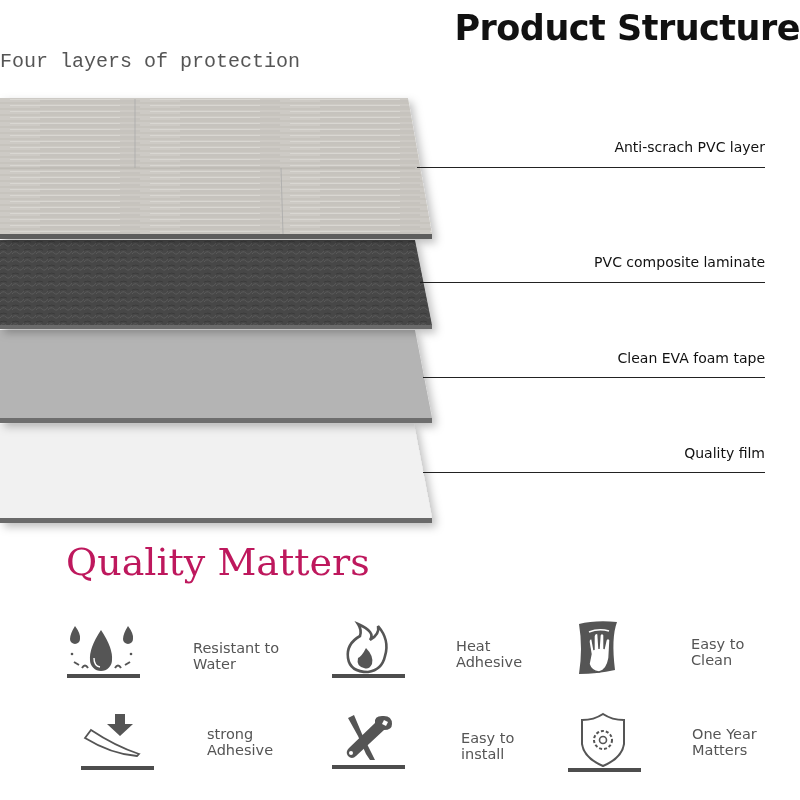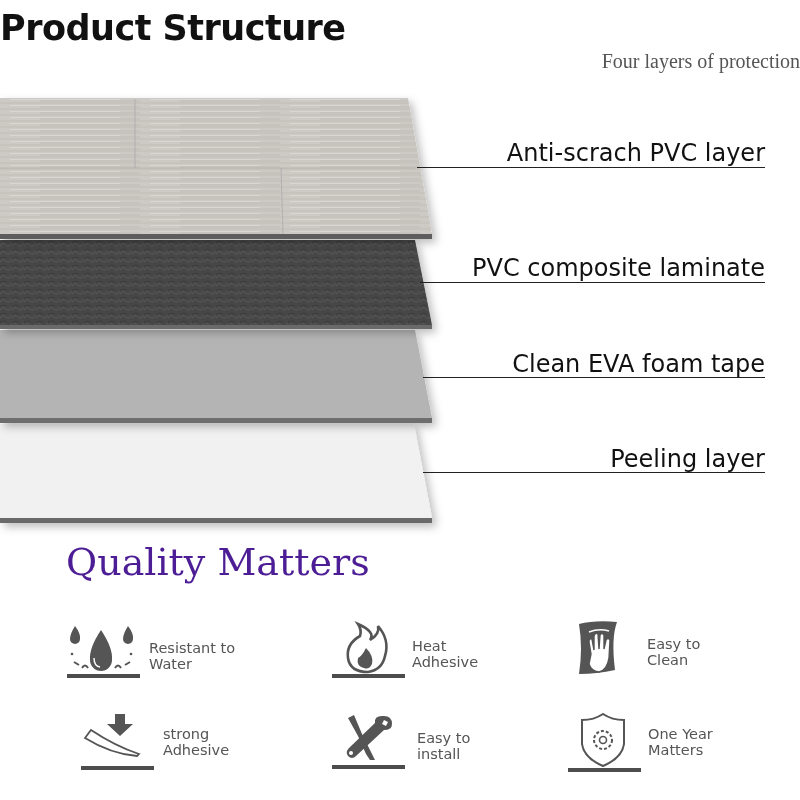--- a/index.html
+++ b/index.html
@@ -1,45 +1,45 @@
 <!DOCTYPE html>
 <html><head>
 <meta charset="utf-8">
 <style>
   html, body { margin: 0; padding: 0; }
   body {
     width: 800px; height: 800px; background: #ffffff; position: relative; overflow: hidden;
     font-family: "DejaVu Sans", sans-serif;
   }
   .title {
-    position: absolute; left: 0; width: 800px; top: 8px; text-align: left;
+    position: absolute; left: 0; width: 800px; top: 8px; text-align: right;
     font-family: "DejaVu Sans", sans-serif; font-weight: bold; font-size: 35px;
     color: #111; letter-spacing: -0.5px;
   }
   .subtitle {
-    position: absolute; left: 0; width: 800px; top: 50px; text-align: right;
-    font-family: Liberation Serif, serif; font-size: 20px; color: #555;
+    position: absolute; left: 0; width: 800px; top: 50px; text-align: left;
+    font-family: Liberation Mono, monospace; font-size: 20px; color: #555;
   }
   .layers { position: absolute; left: 0; top: 0; width: 800px; height: 540px; }
   .label {
     position: absolute; right: 35px; text-align: right;
-    font-family: "DejaVu Sans", sans-serif; font-size: 24px; color: #111; white-space: nowrap;
+    font-family: "DejaVu Sans", sans-serif; font-size: 14px; color: #111; white-space: nowrap;
   }
   .leader { position: absolute; height: 1px; background: #222; right: 35px; }
 
   .qm-title {
     position: absolute; left: 66px; top: 540px;
-    font-family: "DejaVu Serif", serif; font-size: 38px; color: #4c1d95;
+    font-family: "DejaVu Serif", serif; font-size: 38px; color: #be185d;
   }
   .feature { position: absolute; width: 220px; height: 80px; }
   .feature .icon { position: absolute; left: 0; top: 0; width: 75px; height: 65px; }
   .feature .bar { position: absolute; left: 0; width: 73px; height: 4px; background: #4d4d4d; }
   .feature .ftext {
     position: absolute; font-family: "DejaVu Sans", sans-serif; font-size: 14.5px;
-    line-height: 16px; color: #555; white-space: pre-line;
+    line-height: 16px; color: #555; white-space: pre-line; margin-left: 44px;
   }
 </style>
 </head>
 <body>
 
 <div class="title">Product Structure</div>
 <div class="subtitle">Four layers of protection</div>
 
 <svg class="layers" viewBox="0 0 800 540" width="800" height="540">
   <defs>
@@ -85,21 +85,21 @@
 
 <div class="label" style="top:139px">Anti-scrach PVC layer</div>
 <div class="leader" style="top:167px; left:417px"></div>
 
 <div class="label" style="top:254px">PVC composite laminate</div>
 <div class="leader" style="top:282px; left:420px"></div>
 
 <div class="label" style="top:350px">Clean EVA foam tape</div>
 <div class="leader" style="top:377px; left:423px"></div>
 
-<div class="label" style="top:445px">Peeling layer</div>
+<div class="label" style="top:445px">Quality film</div>
 <div class="leader" style="top:472px; left:423px"></div>
 
 <div class="qm-title">Quality Matters</div>
 
 <div class="feature" style="left:67px; top:618px">
   <svg class="icon" viewBox="0 0 75 65">
     <path d="M8 8 Q14 16 13 21 A5 5 0 0 1 3 21 Q3 16 8 8Z" fill="#555"></path>
     <path d="M61 8 Q67 16 66 21 A5 5 0 0 1 56 21 Q56 16 61 8Z" fill="#555"></path>
     <path d="M34 12 Q46 30 45 42 A11 11 0 0 1 23 42 Q22 30 34 12Z" fill="#555"></path>
     <path d="M27 40 Q27 48 33 49" stroke="#fff" stroke-width="1.4" fill="none"></path>

